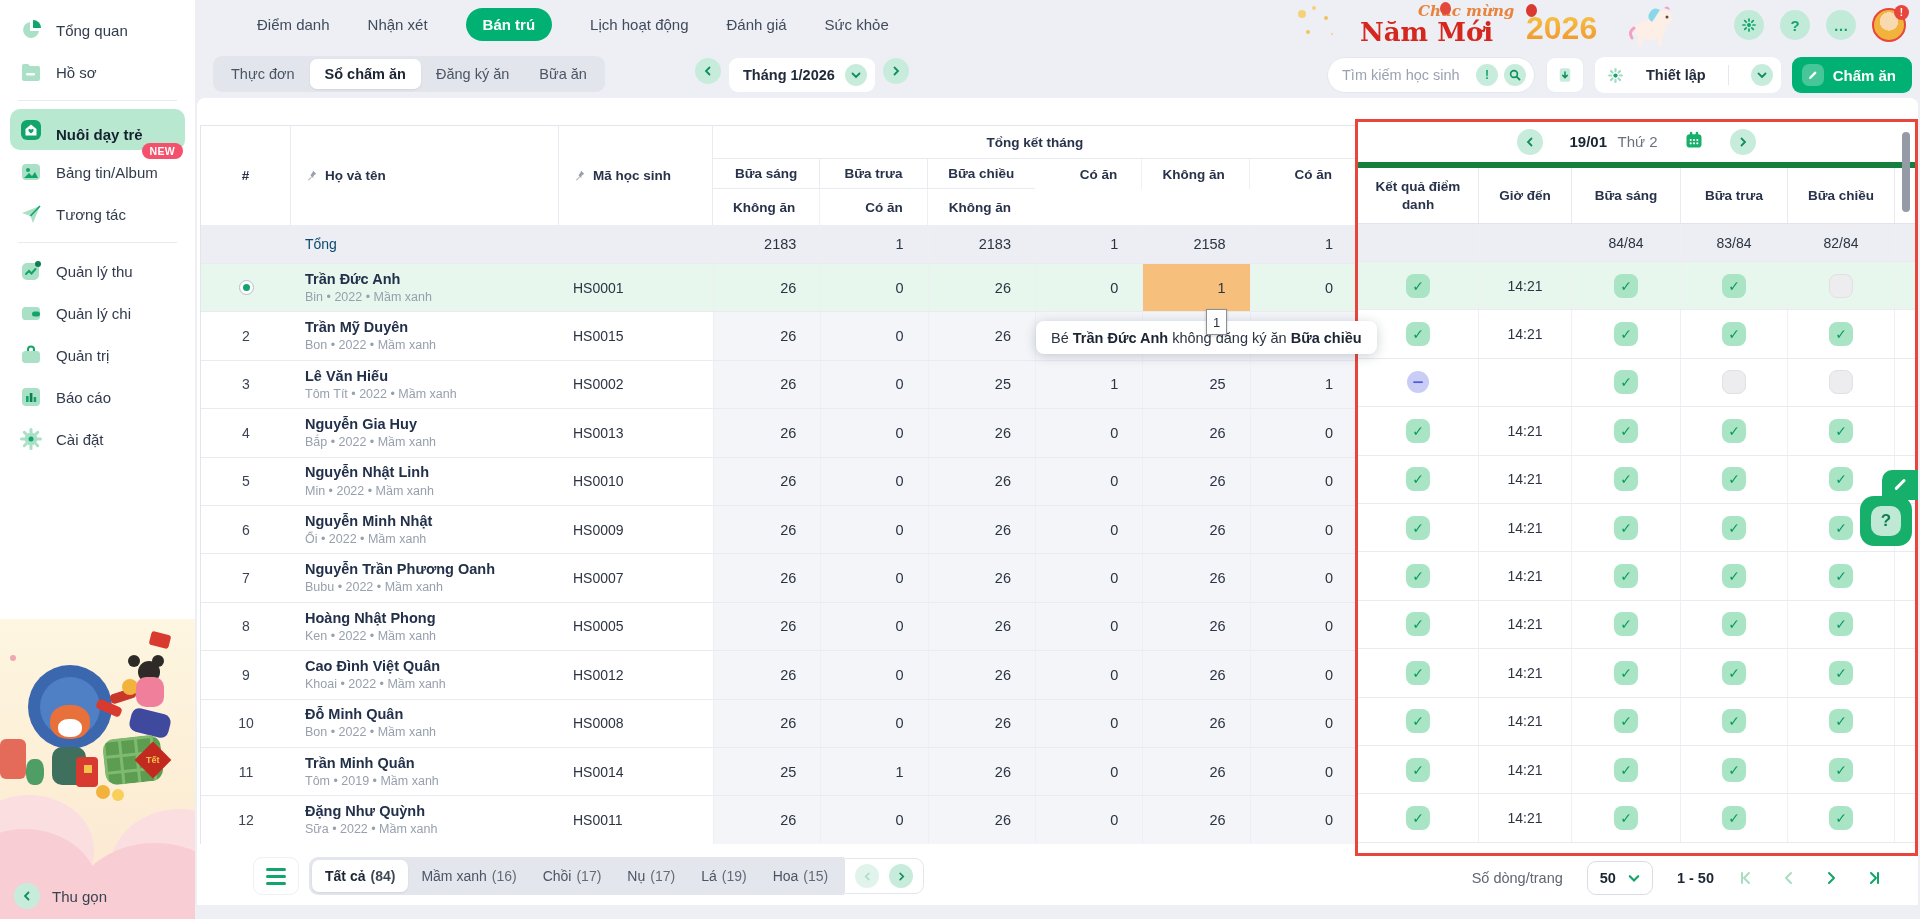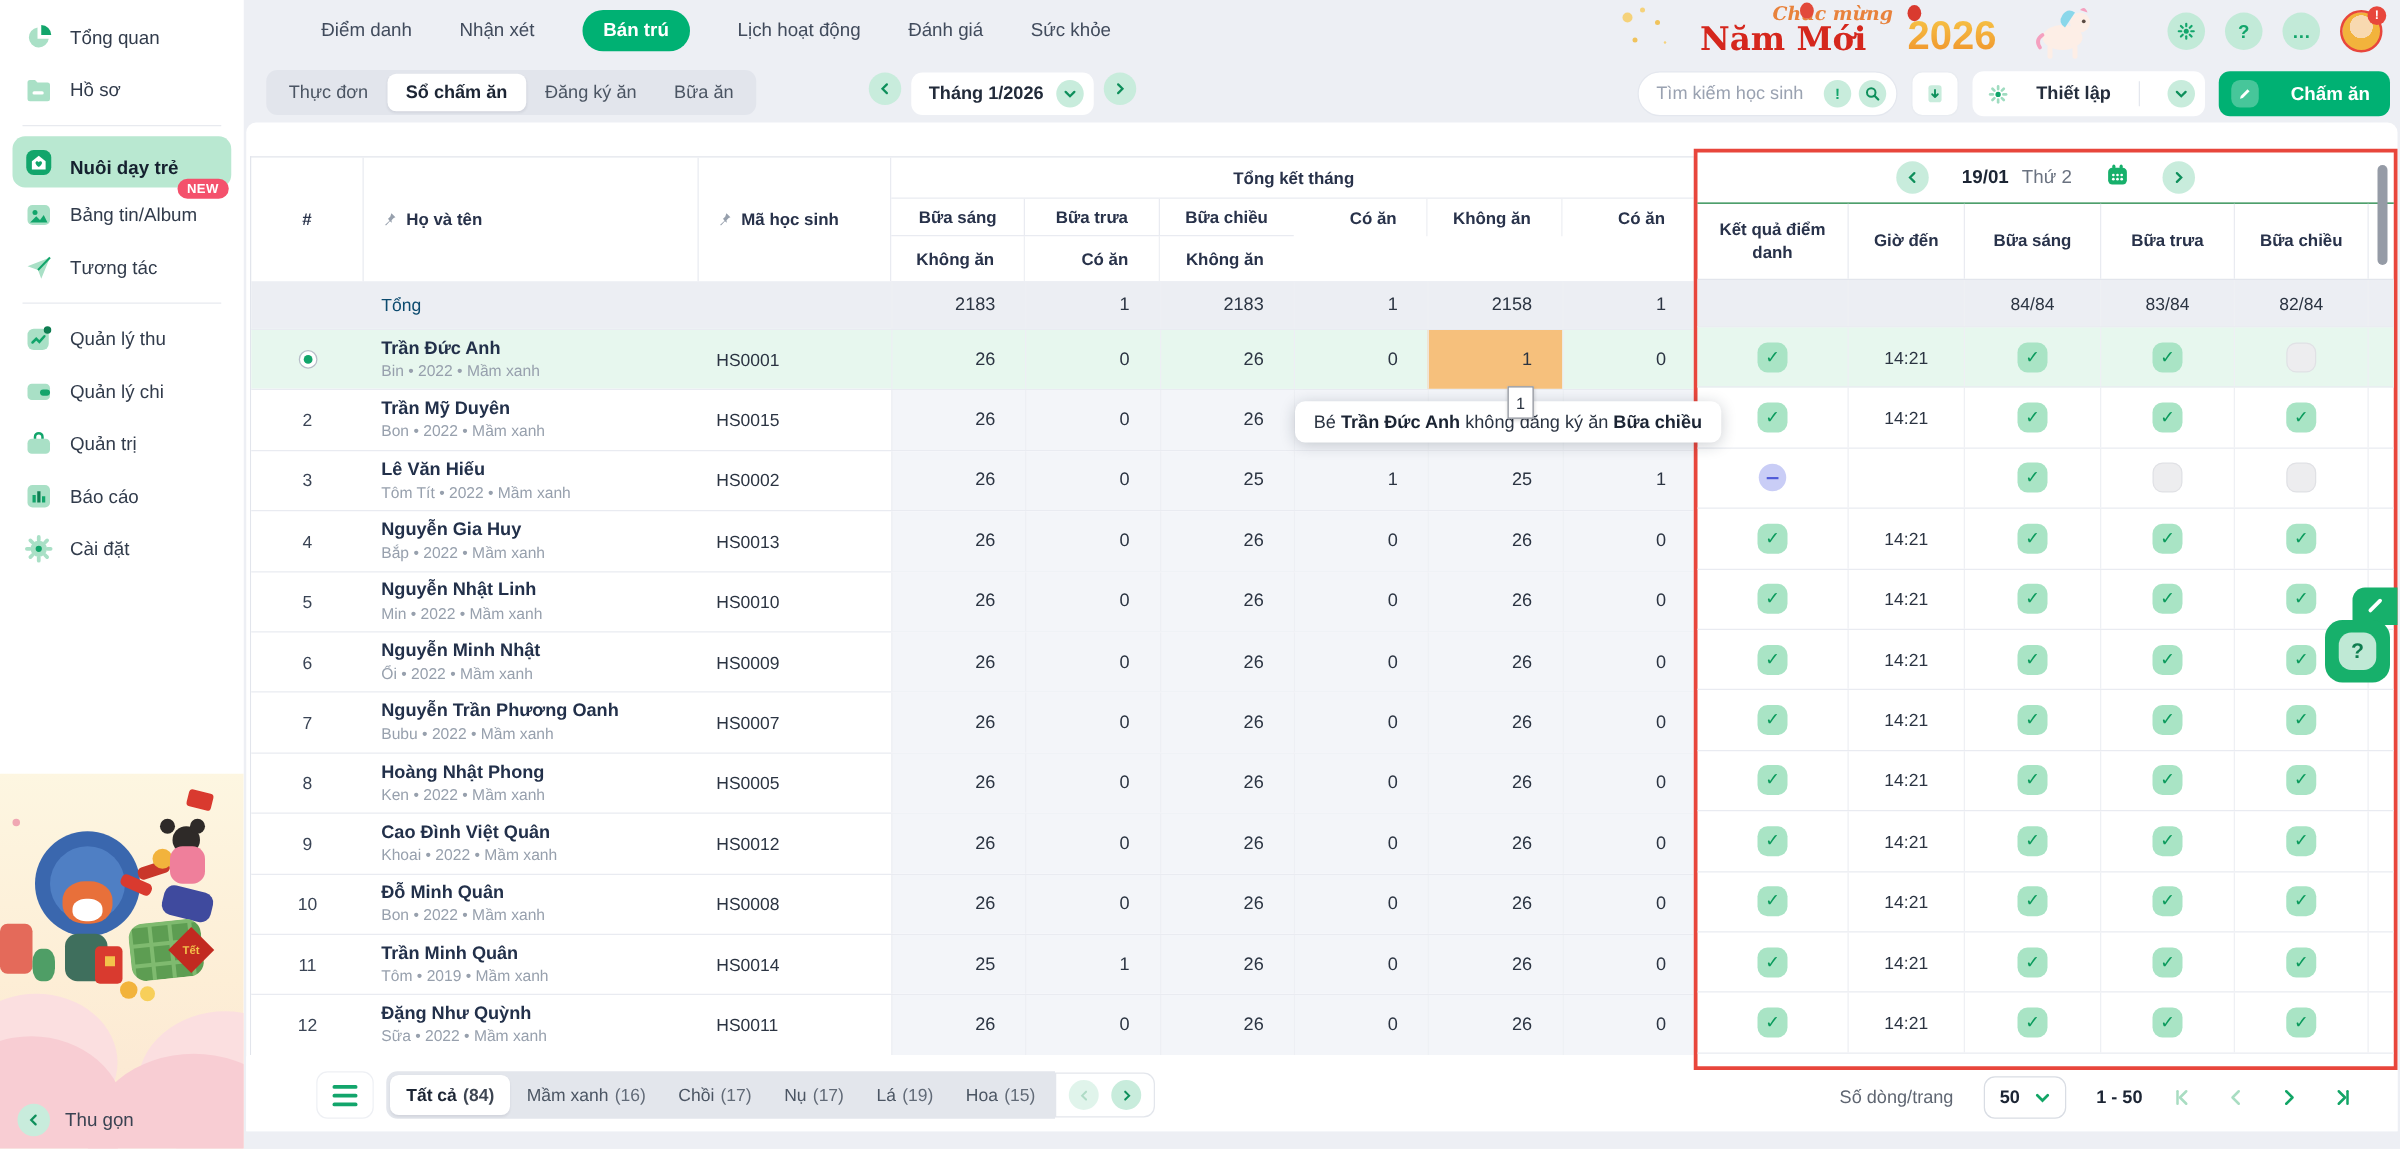--- a/index.html
+++ b/index.html
@@ -56,21 +56,21 @@
   .month-pill { display:flex; align-items:center; gap:10px; background:#fff; border-radius:9px; height:34px; padding:0 8px 0 14px; font-size:14.5px; font-weight:600; color:#222b3a; cursor:pointer; }
   .mini-circle { width:22px; height:22px; border-radius:50%; background:#c8ecdc; display:flex; align-items:center; justify-content:center; }
   .tb-right { position:absolute; right:8px; top:1px; display:flex; align-items:center; gap:11px; }
   .search-box { display:flex; align-items:center; width:208px; height:36px; background:#fff; border:1px solid #e4e7ee; border-radius:18px; padding:0 8px 0 14px; gap:6px; }
   .search-box input { border:0; outline:0; flex:1; font-size:14.5px; color:#333; min-width:0; font-family:inherit; background:transparent; }
   .search-box input::placeholder { color:#9aa2b1; }
   .icon-btn { width:38px; height:36px; background:#fff; border:1px solid #e9ecf1; border-radius:9px; display:flex; align-items:center; justify-content:center; cursor:pointer; }
   .settings-btn { display:flex; align-items:center; height:36px; background:#fff; border-radius:9px; padding:0 8px 0 12px; gap:22px; cursor:pointer; }
   .settings-btn .lbl { font-size:14.5px; font-weight:700; color:#242d3c; }
   .settings-btn .vsep { width:1px; height:20px; background:#e4e7ee; }
-  .primary-btn { display:flex; align-items:center; gap:26px; height:36px; background:#00b173; color:#fff; border-radius:9px; padding:0 16px 0 10px; font-size:15px; font-weight:700; cursor:pointer; }
+  .primary-btn { display:flex; align-items:center; gap:9px; height:36px; background:#00b173; color:#fff; border-radius:9px; padding:0 16px 0 10px; font-size:15px; font-weight:700; cursor:pointer; }
   .primary-btn .pic { width:22px; height:22px; border-radius:7px; background:rgba(255,255,255,.28); display:flex; align-items:center; justify-content:center; }
 
   
   .card { position:absolute; left:197px; top:98px; right:2px; height:807px; background:#fff; border-radius:8px 8px 0 0; }
 
   
   :root { --cols: 90px 268px 154px repeat(6, 107.33px); --pcols: 121px 93px 109px 107px 107px 20px; }
   .ltable { position:absolute; left:200px; top:125px; width:1156px; background:#fff; border:1px solid #e2e5ec; border-bottom:0; z-index:2; }
   .lt-head { display:grid; grid-template-columns:var(--cols); grid-template-rows:33px 30px 36px; }
   .lt-head > div { display:flex; align-items:center; font-size:13.5px; font-weight:700; color:#28324a; }
@@ -96,21 +96,21 @@
   .trow.total .c-val { background:#eceef3; }
   .trow.total .t-label { padding-left:14px; font-size:14px; font-weight:400; color:#0c4a6e; }
   .radio { width:15px; height:15px; border-radius:50%; border:1.5px solid #b7bdc8; background:#fff; display:flex; align-items:center; justify-content:center; }
   .radio .dot { width:7px; height:7px; border-radius:50%; background:#12a56b; }
 
   
   .dpanel { position:absolute; left:1355px; top:119px; width:563px; height:737px; background:#fff; border:3px solid #e8463c; z-index:10; }
   .dp-nav { height:40px; display:flex; align-items:center; justify-content:center; gap:26px; }
   .dp-date { font-size:15px; font-weight:800; color:#1c2534; }
   .dp-week { font-size:15px; color:#6a7280; font-weight:400; margin-left:6px; }
-  .dp-head { display:grid; grid-template-columns:var(--pcols); height:62px; border-top:1px solid #15803d; border-bottom:1px solid #e2e5ec; }
+  .dp-head { display:grid; grid-template-columns:var(--pcols); height:62px; border-top:6px solid #15803d; border-bottom:1px solid #e2e5ec; }
   .dp-head > div { display:flex; align-items:center; justify-content:center; text-align:center; font-size:13.5px; font-weight:700; color:#28324a; border-right:1px solid #e9ebf1; padding:0 6px; line-height:1.3; }
   .dp-head > div:last-child { border-right:0; }
   .dp-row { display:grid; grid-template-columns:var(--pcols); height:48.4px; border-bottom:1px solid #e9ebf1; }
   .dp-row.totals { height:38px; background:#eceef3; }
   .dp-row > div { display:flex; align-items:center; justify-content:center; border-right:1px solid #eef0f4; font-size:14px; color:#2b3442; }
   .dp-row > div:last-child { border-right:0; }
   .dp-row.hl { background:#e7f7ee; }
   .chk { width:24px; height:24px; border-radius:8px; display:flex; align-items:center; justify-content:center; font-family:"DejaVu Sans",sans-serif; }
   .chk.on { background:#a9e4c5; color:#0b9b5d; font-weight:700; font-size:14px; }
   .chk.off { background:#ededef; border:1px solid #e0e1e5; }

